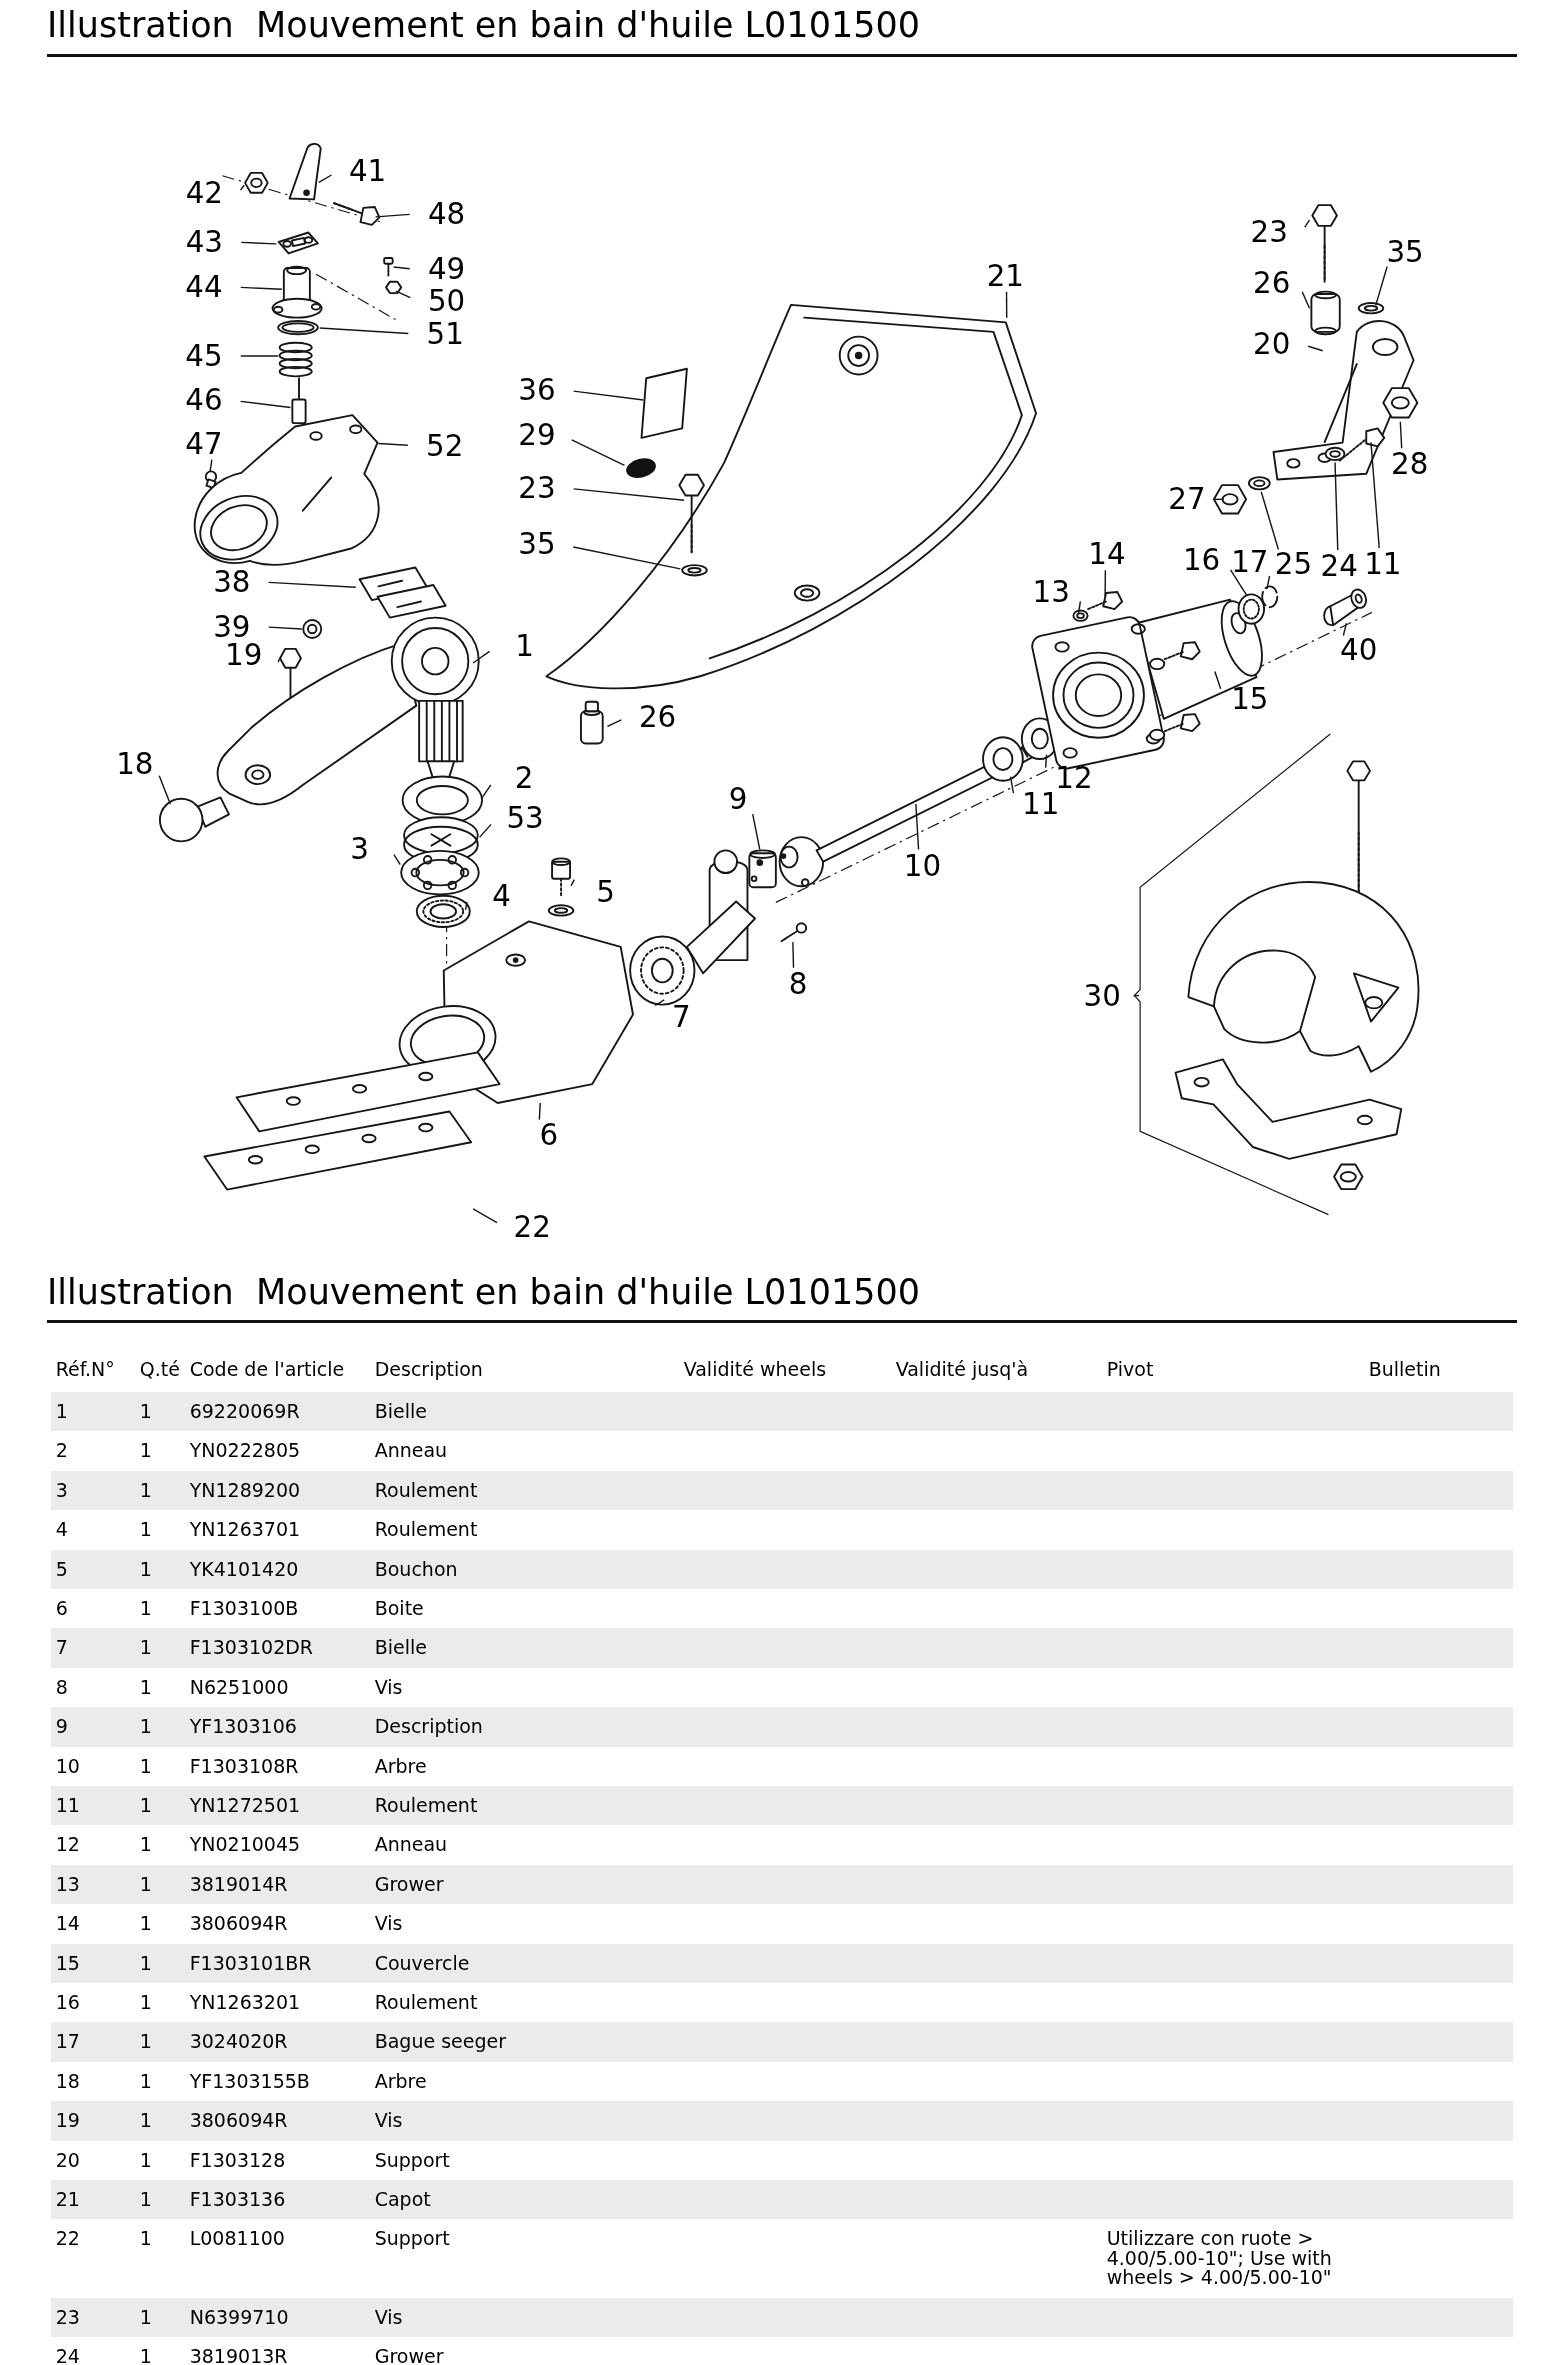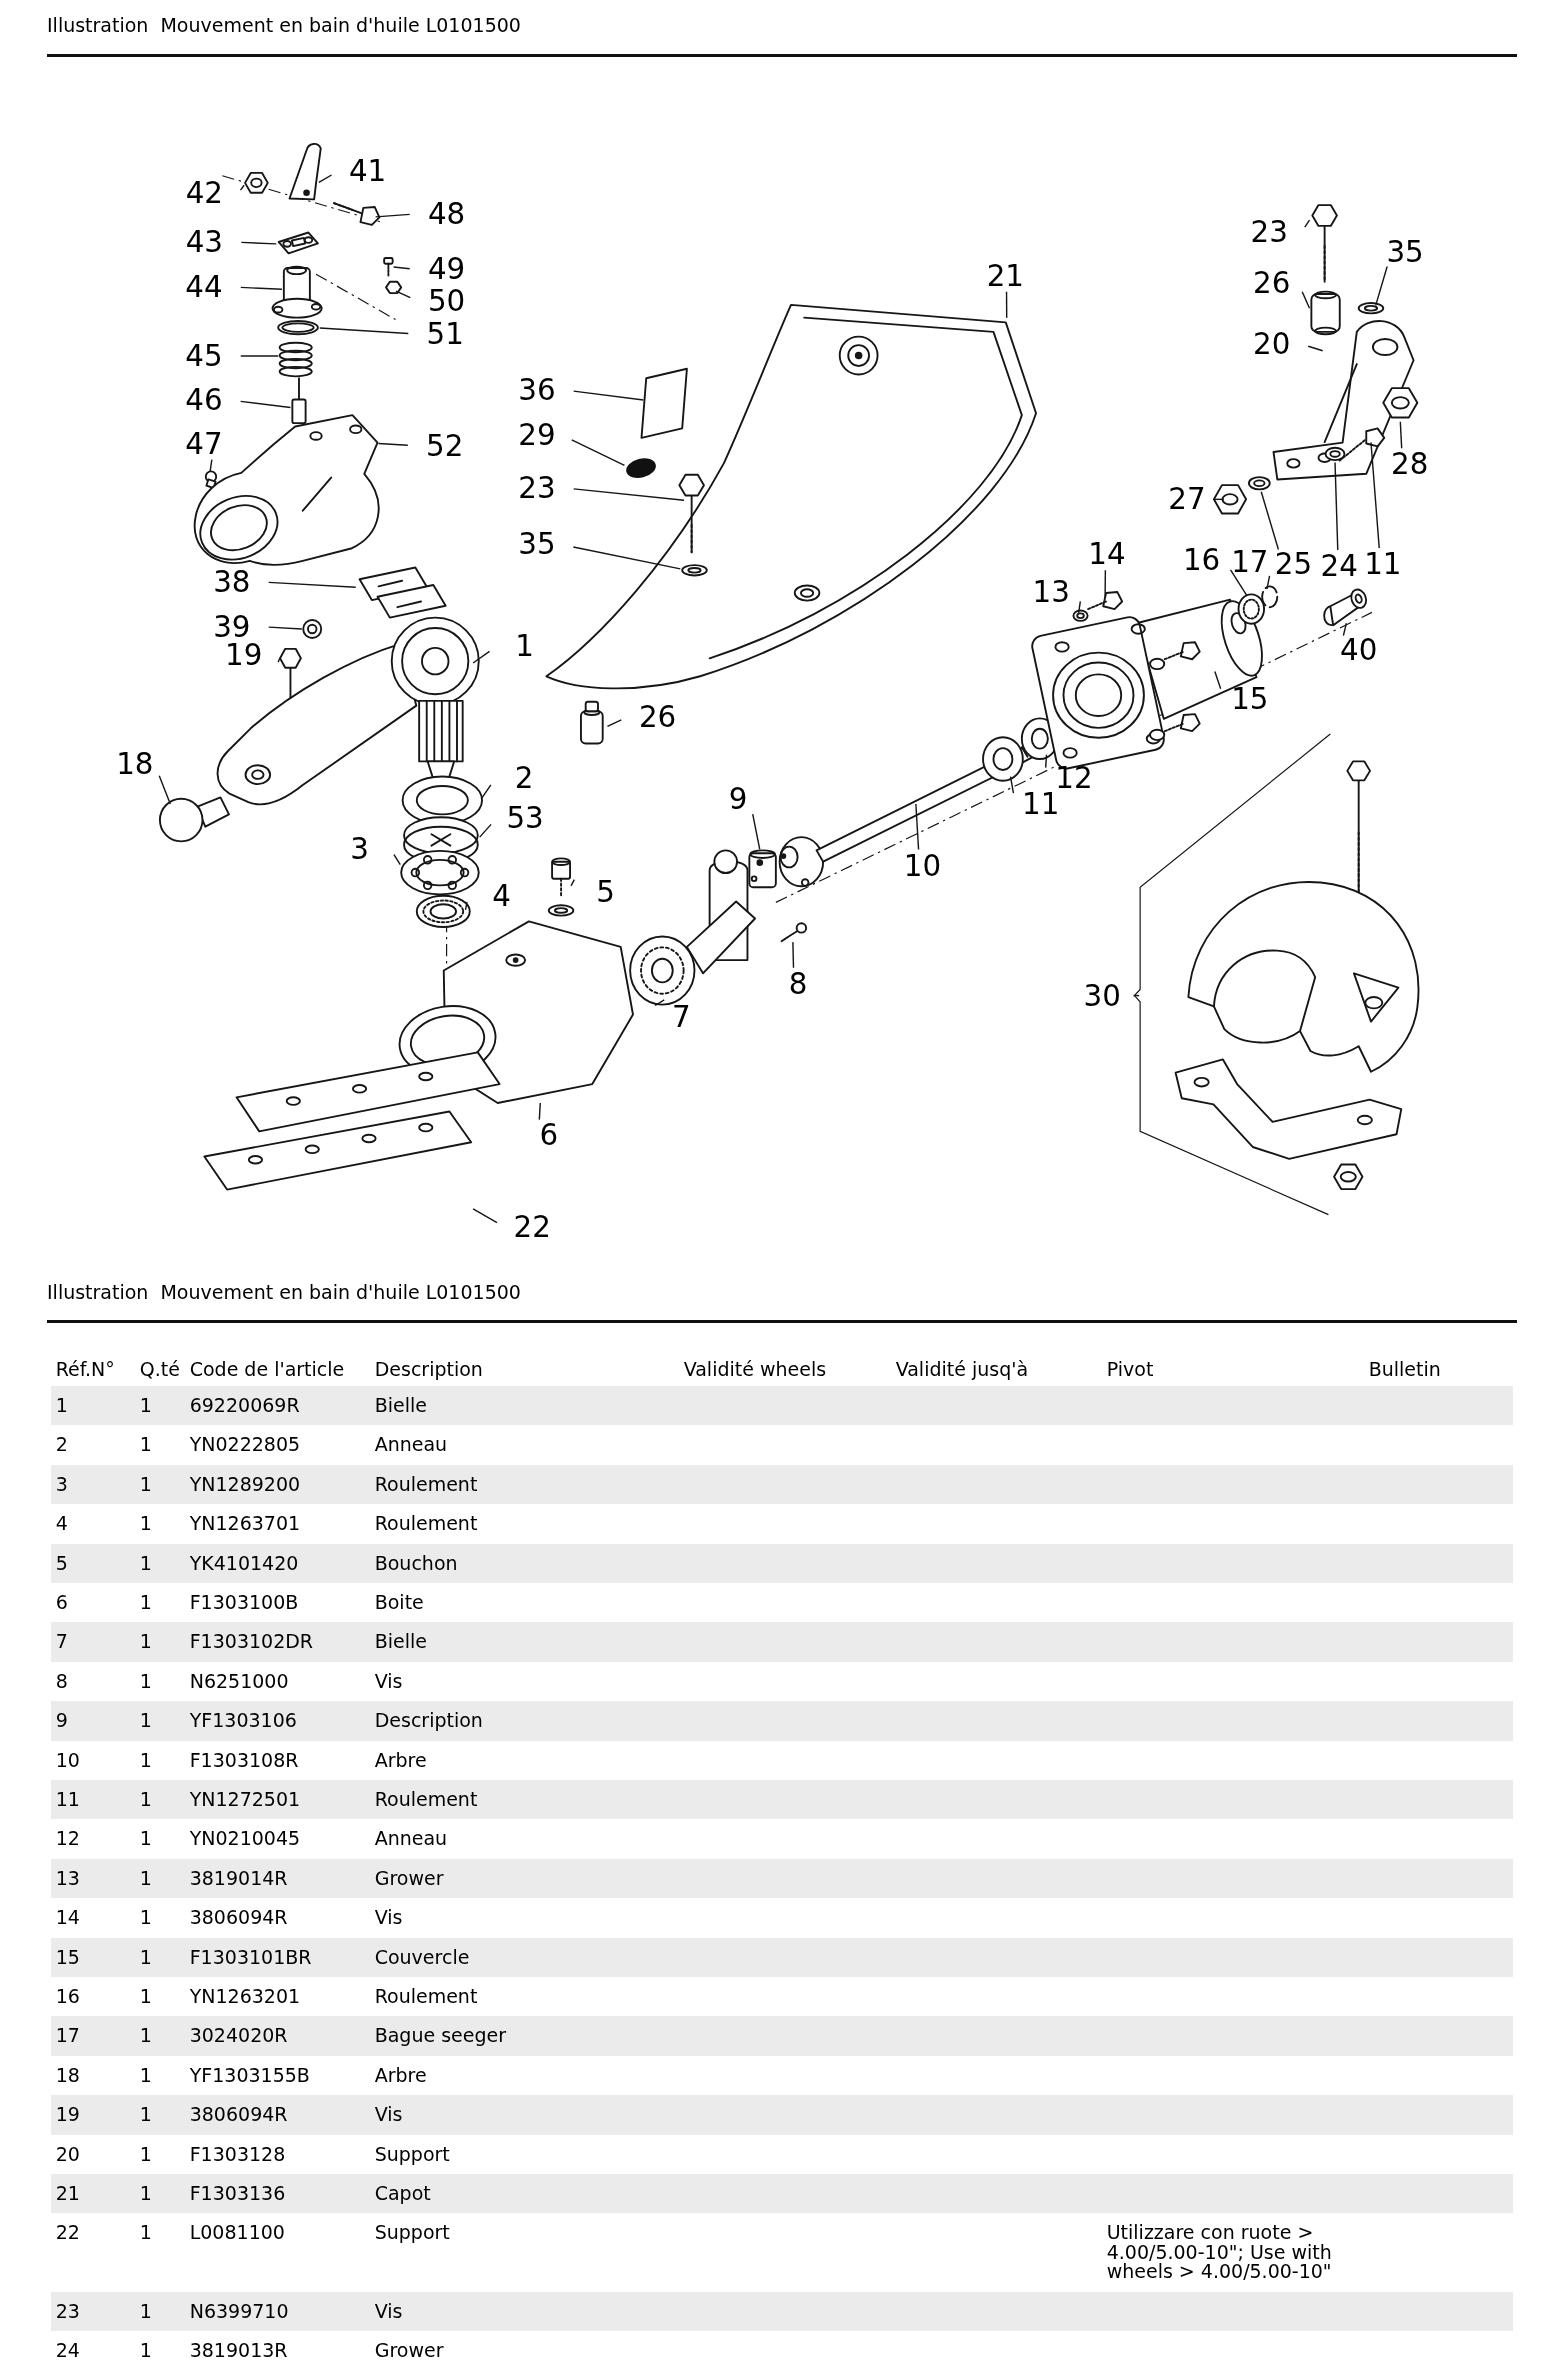--- a/index.html
+++ b/index.html
@@ -1,28 +1,28 @@
 <!DOCTYPE html>
 <html style="font-size:7.6px"><head>
 <meta charset="utf-8">
 <style>
   html,body{margin:0;padding:0;background:#fff;}
   body{width:1564px;height:3491px;position:relative;overflow:hidden;
        font-family:"DejaVu Sans","Liberation Sans",sans-serif;color:#000;}
-  .title{position:absolute;left:47px;font-size:19px;line-height:31px;white-space:pre;color:#000;}
+  .title{position:absolute;left:47px;font-size:35px;line-height:31px;white-space:pre;color:#000;}
   .rule{position:absolute;left:47px;width:1470px;height:3.3px;background:#101010;}
   .diagram{position:absolute;left:0;top:80px;width:1564px;height:1202px;}
   .diagram *{vector-effect:none;}
   .dtable{position:absolute;left:51px;width:1462px;}
   .trow{display:flex;align-items:flex-start;}
   .trow.odd{background:#ebebeb;}
   .tcell{box-sizing:border-box;flex:none;padding:10px 5.7px 10px 4.7px;font-size:19px;line-height:19.4px;}
   .c0{width:84px}.c1{width:50px}.c2{width:185px}.c3{width:309px}
   .c4{width:212px}.c5{width:211px}.c6{width:262px}.c7{width:148px}
-  .thead .tcell{padding-top:8.5px;padding-bottom:7px;}
+  .thead .tcell{padding-top:8.5px;padding-bottom:13px;}
   svg text{font-family:"DejaVu Sans","Liberation Sans",sans-serif;}
   .pl{fill:none;stroke:#161616;stroke-width:4;stroke-linejoin:round;stroke-linecap:round;}
   .pw{fill:#fff;stroke:#161616;stroke-width:4;stroke-linejoin:round;}
   .thin{fill:none;stroke:#161616;stroke-width:2.5;}
 </style>
 </head>
 <body>
 
 <div class="title" style="top:10.4px">Illustration  Mouvement en bain d'huile L0101500</div>
 <div class="rule" style="top:54px"></div>

